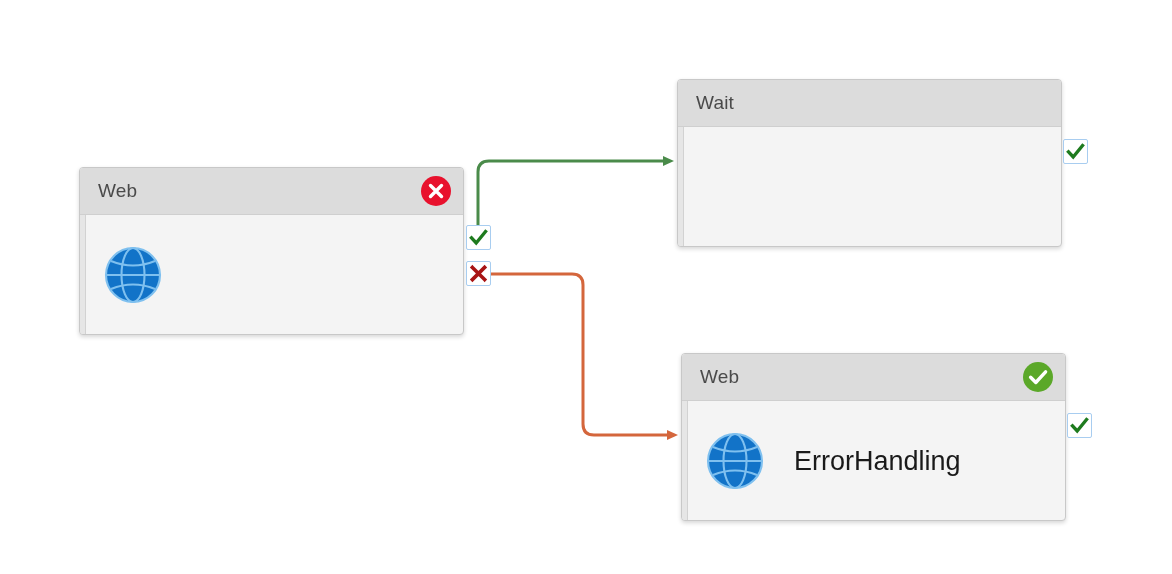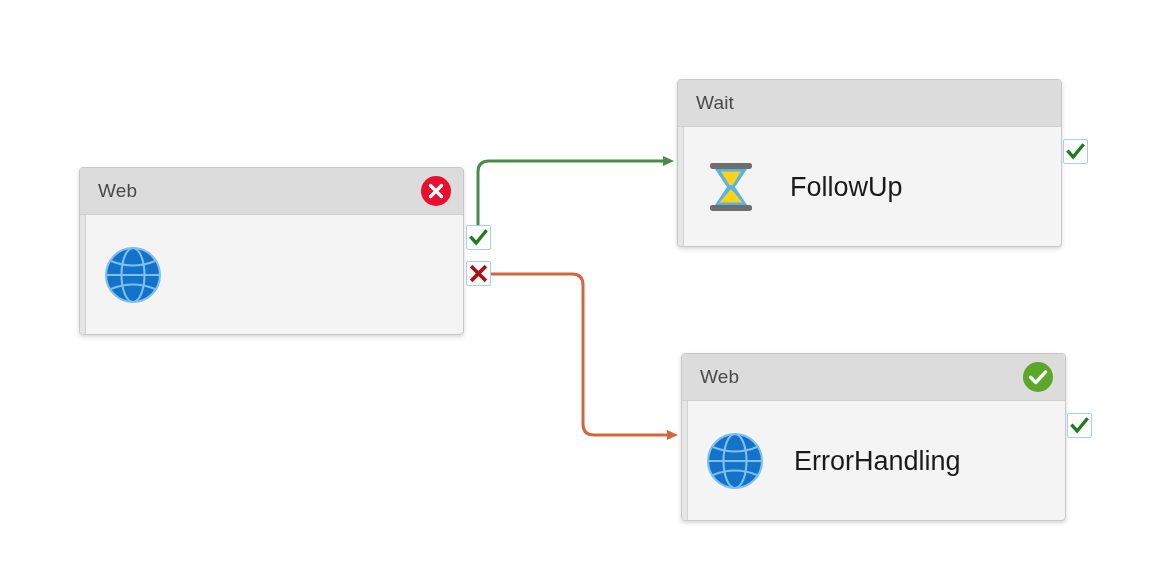--- a/index.html
+++ b/index.html
@@ -168,32 +168,20 @@
     <svg width="19" height="19" viewBox="0 0 19 19">
       <path d="M3.4 3.4 L15.6 15.6 M15.6 3.4 L3.4 15.6" stroke="#a81414" stroke-width="3.6" stroke-linecap="square"></path>
     </svg>
   </div>
 
   <div class="node" style="left:677px; top:79px; width:385px; height:168px;">
     <div class="node-accent"></div>
     <div class="node-header">
       <span class="node-header-title">Wait</span>
     </div>
-    <div class="node-body" style="height:120px;">
-      <span class="node-icon">
-        <svg width="58" height="58" viewBox="0 0 58 58">
-          <rect x="8" y="5" width="42" height="6" rx="2.4" fill="#6e6e6e"></rect>
-          <rect x="8" y="47" width="42" height="6" rx="2.4" fill="#6e6e6e"></rect>
-          <path d="M13 11 L45 11 L33 29 L45 47 L13 47 L25 29 Z" fill="#55b4e8"></path>
-          <path d="M19 13.5 L39 13.5 L30.6 27.2 L27.4 27.2 Z" fill="#fcd116"></path>
-          <path d="M29 31 L40.5 44.6 L17.5 44.6 Z" fill="#fcd116"></path>
-        </svg>
-      </span>
-      <span class="node-label">FollowUp</span>
-    </div>
   </div>
 
   <div class="port" style="left:1063px; top:139px;">
     <svg width="19" height="19" viewBox="0 0 19 19">
       <path d="M2.5 9.8 L7.2 15 L16.5 3.6" fill="none" stroke="#1e7b1e" stroke-width="3.4" stroke-linecap="square" stroke-linejoin="miter"></path>
     </svg>
   </div>
 
   <div class="node" style="left:681px; top:353px; width:385px; height:168px;">
     <div class="node-accent"></div>

